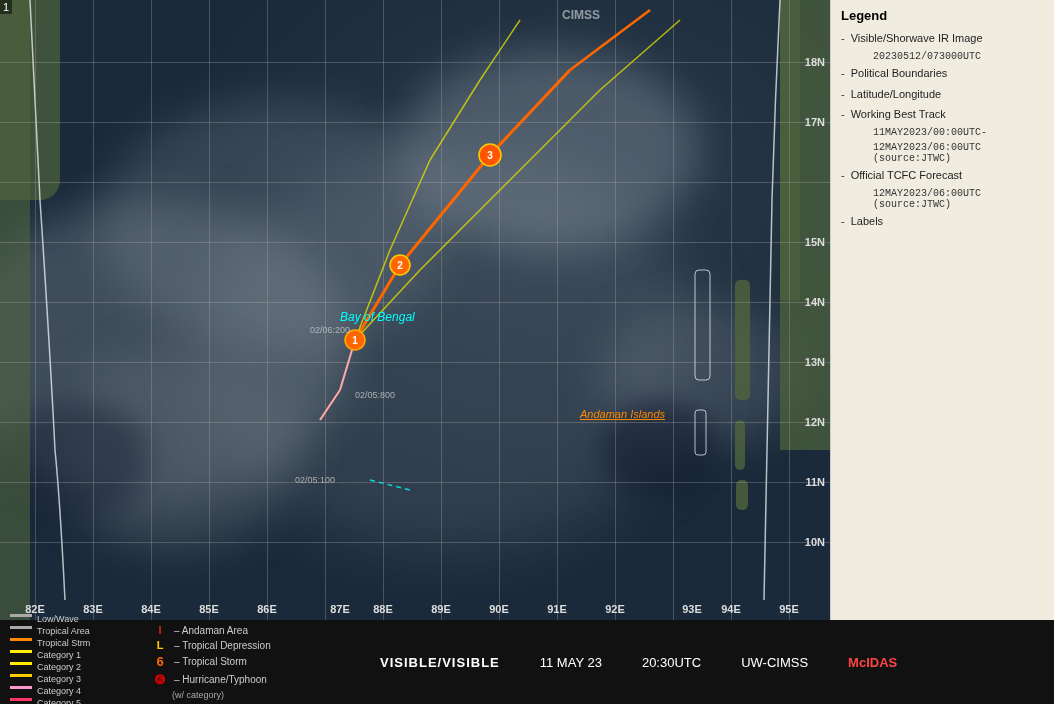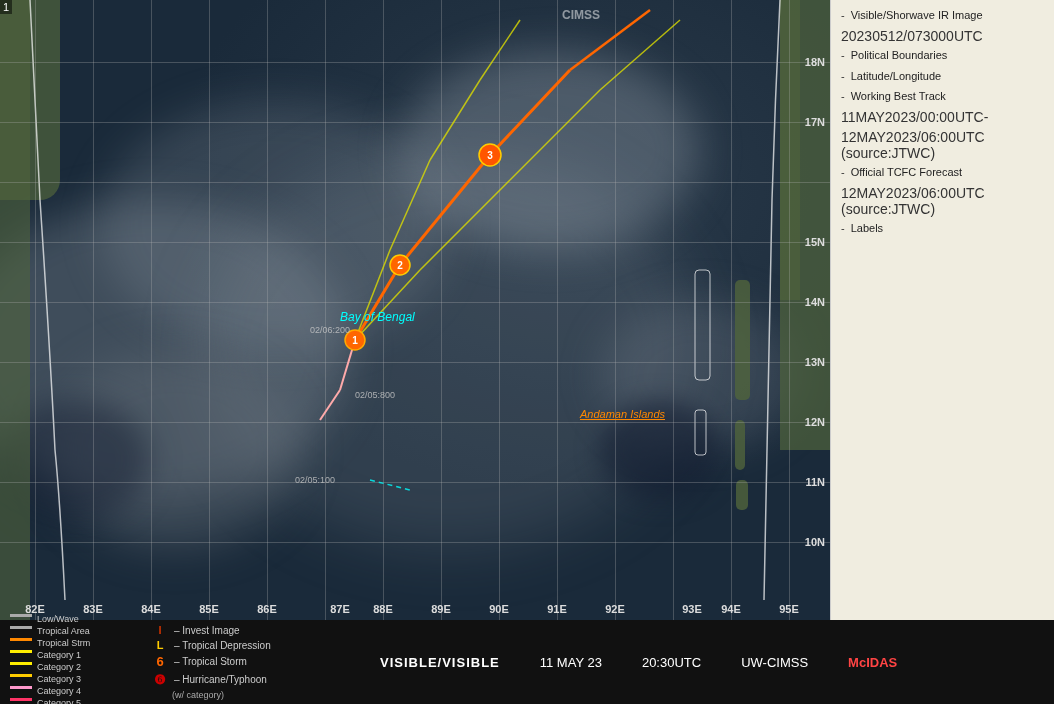--- a/index.html
+++ b/index.html
@@ -108,24 +108,25 @@
       margin-right: 6px;
       color: #333;
       flex-shrink: 0;
     }
 
     .legend-text {
       color: #222;
     }
 
     .legend-sub {
-      font-size: 14px;
+      font-size: 10px;
       color: #333;
-      margin-left: 0;
+      margin-left: 32px;
       margin-bottom: 4px;
+      font-family: Liberation Mono, monospace;
     }
 
     
     #bottom-bar {
       position: absolute;
       bottom: 0;
       left: 0;
       width: 1054px;
       height: 84px;
       background: #111;
@@ -372,20 +373,21 @@
   <div class="lon-label" style="left:692px;">93E</div>
   <div class="lon-label" style="left:731px;">94E</div>
   <div class="lon-label" style="left:789px;">95E</div>
 
   <div class="corner-num">1</div>
 
   <div class="watermark">CIMSS</div>
 </div>
 
 <div id="legend-panel">
+  <div class="legend-title">Legend</div>
 
   <div class="legend-item">
     <span class="legend-dash">-</span>
     <span class="legend-text">Visible/Shorwave IR Image</span>
   </div>
   <div class="legend-sub">20230512/073000UTC</div>
 
   <div class="legend-item">
     <span class="legend-dash">-</span>
     <span class="legend-text">Political Boundaries</span>
@@ -448,21 +450,21 @@
     </div>
     <div class="legend-row">
       <div class="legend-color-box" style="background:#ff3366;"></div>
       <span class="legend-row-text">Category 5</span>
     </div>
   </div>
 
   <div style="width:200px;flex-shrink:0;margin-left:5px;">
     <div class="icon-row">
       <span class="icon-sym" style="color:#cc3300;font-weight:bold;">I</span>
-      <span>– Invest Image</span>
+      <span>– Andaman Area</span>
     </div>
     <div class="icon-row">
       <span class="icon-sym" style="color:#ffcc00;font-weight:bold;">L</span>
       <span>– Tropical Depression</span>
     </div>
     <div class="icon-row">
       <span class="icon-sym" style="color:#ff6600;font-weight:bold;font-size:13px;">6</span>
       <span>– Tropical Storm</span>
     </div>
     <div class="icon-row">

